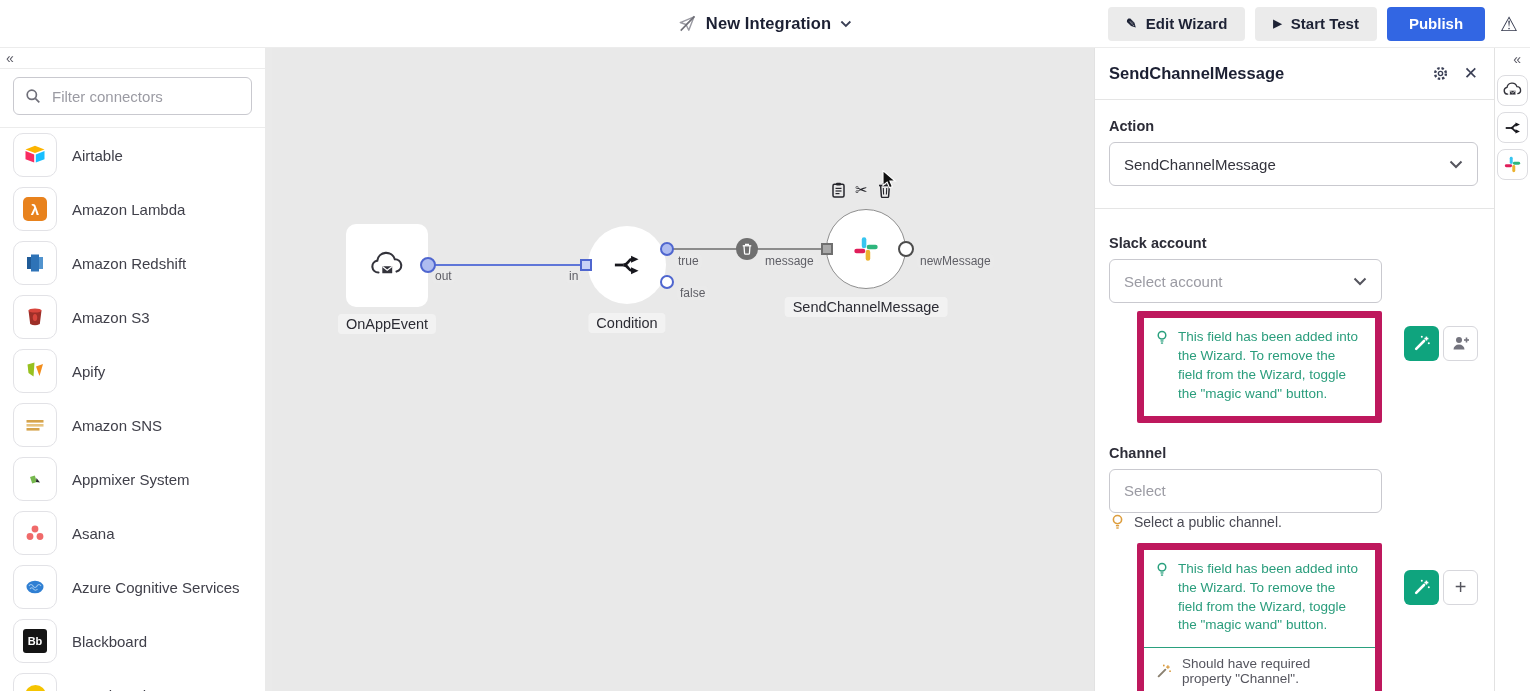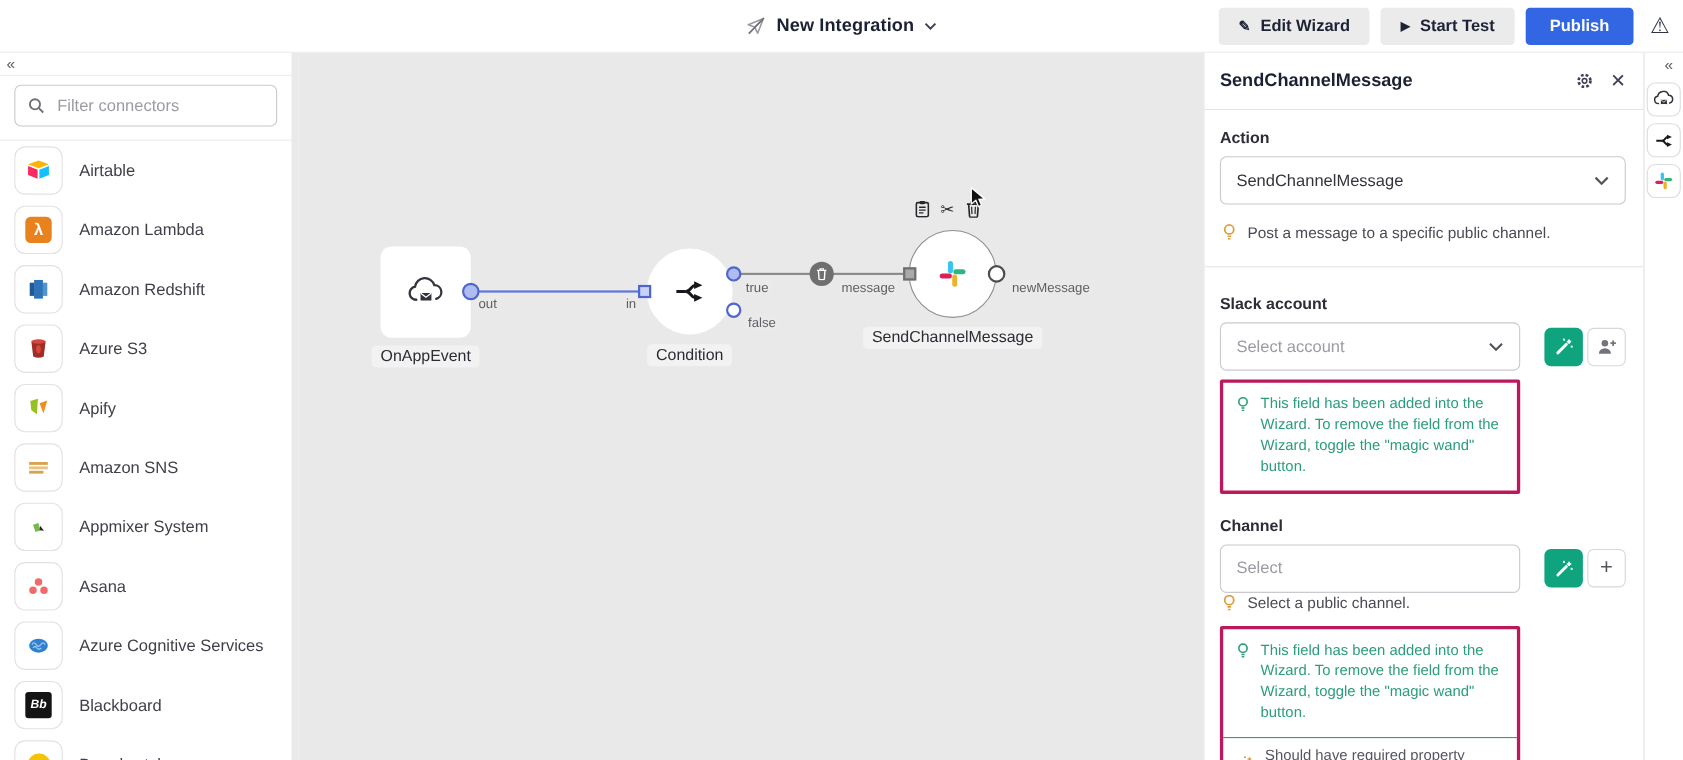--- a/index.html
+++ b/index.html
@@ -34,21 +34,21 @@
     font-family:inherit; background:transparent; }
   .search-box input::placeholder { color:#9b9ba3; }
   .connector-list { flex:1; overflow:hidden; }
   .citem { height:54px; display:flex; align-items:center; padding-left:13px; gap:15px; cursor:grab; }
   .cicon { flex:0 0 44px; width:44px; height:44px; border:1px solid #e2e2e6; border-radius:10px;
     display:flex; align-items:center; justify-content:center; background:#fff; }
   .cname { font-size:15px; color:#40404a; }
   .logo-sq { width:24px; height:24px; border-radius:5px; display:flex; align-items:center;
     justify-content:center; font-weight:700; }
   .logo-lambda { background:#e8821d; color:#fff; font-size:15px; }
-  .logo-bb { background:#141414; color:#fff; font-size:11px; border-radius:3px;font-style:italic; }
+  .logo-bb { background:#141414; color:#fff; font-size:11px; border-radius:3px; }
   .logo-dot { width:21px; height:21px; border-radius:50%; background:#f5c400; }
 
   
   .canvas { flex:1; position:relative; background:#e9e9e9; overflow:hidden; }
   .abs { position:absolute; }
   .node-square { left:74px; top:176px; width:82px; height:83px; background:#fff; border-radius:10px;
     display:flex; align-items:center; justify-content:center; cursor:pointer; }
   .node-circle { background:#fff; border-radius:50%; display:flex; align-items:center;
     justify-content:center; cursor:pointer; }
   .node-condition { left:316px; top:178px; width:78px; height:78px; }
@@ -85,28 +85,28 @@
   .f-label { font-size:14.5px; font-weight:600; color:#2d2d38; }
   .mt18{margin-top:18px;} .mt22{margin-top:22px;} .mt26{margin-top:26px;}
   .mt8{margin-top:8px;} .mt12{margin-top:12px;} .mt14{} .mt16{margin-top:16px;}
   .select { height:44px; border:1px solid #c9c9cf; border-radius:6px; background:#fff;
     display:flex; align-items:center; justify-content:space-between; padding:0 14px;
     font-size:15px; color:#33333c; cursor:pointer; }
   .placeholder { color:#9b9ba3; }
   .hint { display:flex; gap:10px; align-items:flex-start; font-size:14px; color:#4a4a54;
     margin-left:2px; line-height:1.3; }
   .section-divider { border-top:1px solid #e5e5e5; margin:22px -16px 0 -14px; }
-  .field-row { display:flex; gap:22px; align-items:flex-start; }
+  .field-row { display:flex; gap:22px; align-items:center; }
   .field-col { flex:1; min-width:0; }
   .side-btns { display:flex; gap:4px; padding-top:4.5px; }
   .sq-btn { width:35px; height:35px; border-radius:6px; display:flex; align-items:center;
     justify-content:center; cursor:pointer; border:none; }
   .btn-wand { background:#0fa47e; }
   .btn-ghost { background:#fff; border:1px solid #d7d7dc; color:#55555e; font-size:20px; font-weight:400; }
-  .wizard-box { border:3px solid #be185d; border-radius:2px; background:#fff; }
+  .wizard-box { border:7px solid #be185d; border-radius:2px; background:#fff;margin-left:28px; }
   .wizard-note { padding:10px 12px 12px; display:flex; gap:10px; font-size:13.5px; color:#2a9d7c;
     line-height:1.4; }
   .wizard-status { border-top:1px solid #2aa07e; padding:8px 12px; display:flex; gap:10px;
     align-items:center; font-size:13.5px; color:#55555e; }
 
   
   .rail { flex:0 0 36px; width:36px; background:#fff; border-left:1px solid #e2e2e2;
     display:flex; flex-direction:column; align-items:center; }
   .rail-collapse { align-self:flex-end; height:21px; display:flex; align-items:center;
     padding-right:9px; font-size:14px; color:#5b5b66; cursor:pointer; }
@@ -201,21 +201,21 @@
         </div>
 
         <div class="citem">
           <span class="cicon">
             <svg viewBox="0 0 24 24" width="24" height="24">
               <path d="M5.5 5.5 L18.5 5.5 L16.8 19 Q12 21.5 7.2 19 Z" fill="#9d2f28"></path>
               <ellipse cx="12" cy="5.5" rx="6.5" ry="2" fill="#d8453c"></ellipse>
               <ellipse cx="12" cy="12.5" rx="2.2" ry="3.6" fill="#d8453c"></ellipse>
             </svg>
           </span>
-          <span class="cname">Azure S3</span>
+          <span class="cname">Amazon S3</span>
         </div>
 
         <div class="citem">
           <span class="cicon">
             <svg viewBox="0 0 24 24" width="24" height="24">
               <path d="M4.5 5.5 L11.5 3.5 L10.5 17.5 L5.5 14 Z" fill="#97c120"></path>
               <path d="M13 7.5 L20 5 L16.5 17 Z" fill="#f28d1c"></path>
             </svg>
           </span>
           <span class="cname">Apify</span>
@@ -386,30 +386,20 @@
       <div class="insp-body">
 
         <div class="f-label mt18">Action</div>
         <div class="select mt8">
           <span>SendChannelMessage</span>
           <span style="display:flex;">
             <svg width="14" height="9" viewBox="0 0 14 9">
                 <polyline points="1.5,1.5 7,7 12.5,1.5" fill="none" stroke="#55555e" stroke-width="2"></polyline>
               </svg>
           </span>
-        </div>
-        <div class="hint mt16">
-          <span style="display:flex; padding-top:1px;">
-            <svg width="13" height="17" viewBox="0 0 13 17">
-              <circle cx="6.5" cy="5.6" r="4.1" fill="none" stroke="#dd9e3e" stroke-width="1.6"></circle>
-              <line x1="4.9" y1="11.7" x2="8.1" y2="11.7" stroke="#dd9e3e" stroke-width="1.4"></line>
-              <line x1="5.3" y1="14" x2="7.7" y2="14" stroke="#dd9e3e" stroke-width="1.4"></line>
-            </svg>
-          </span>
-          <span>Post a message to a specific public channel.</span>
         </div>
 
         <div class="section-divider"></div>
 
         <div class="f-label mt26">Slack account</div>
         <div class="field-row mt8">
           <div class="field-col">
             <div class="select">
               <span class="placeholder">Select account</span>
               <span style="display:flex;">

